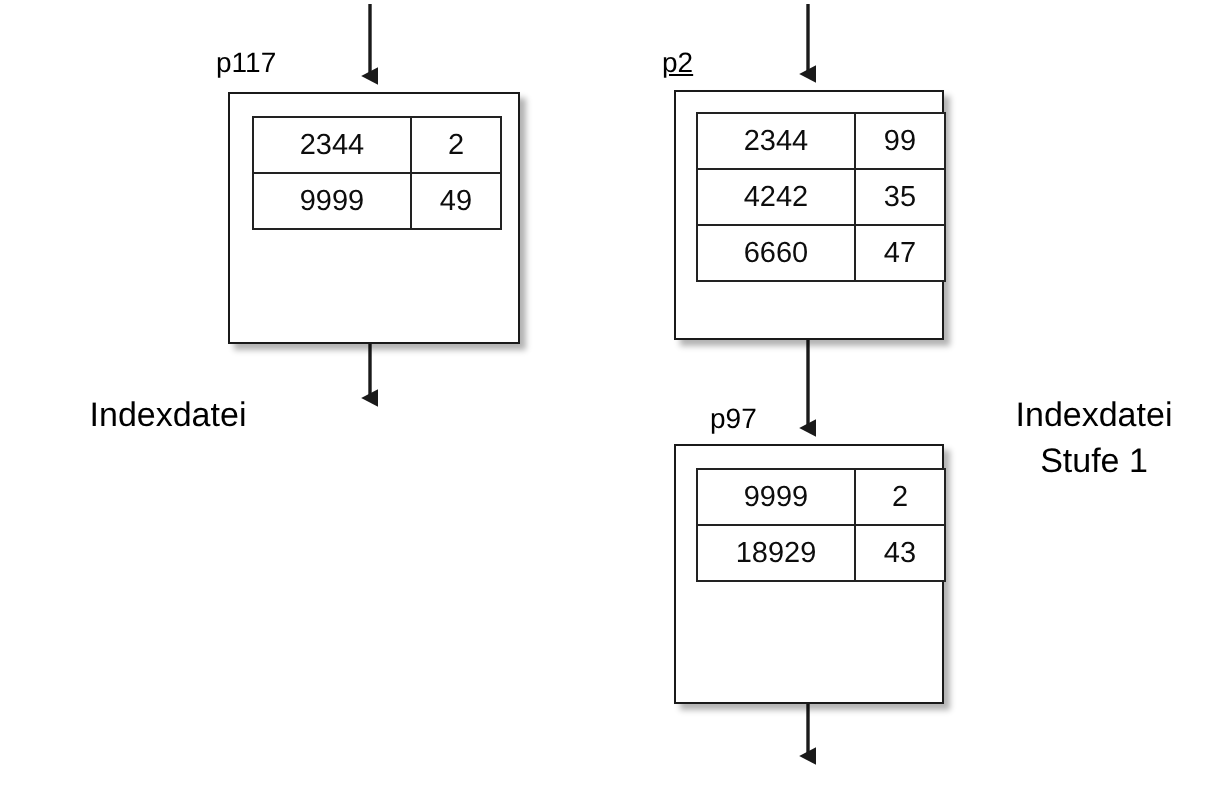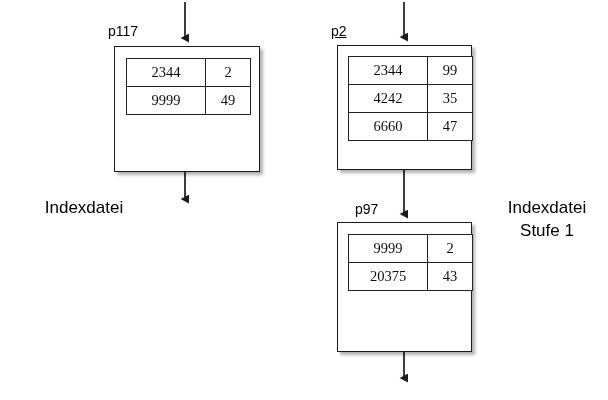--- a/index.html
+++ b/index.html
@@ -42,21 +42,21 @@
     position: absolute;
     border-collapse: collapse;
     background: #ffffff;
     table-layout: fixed;
   }
   .keytable td {
     border: 1.3px solid #222222;
     text-align: center;
     vertical-align: middle;
     font-size: 14.5px;
-    font-family: Liberation Serif, serif;
+    font-family: Liberation Sans, sans-serif;
     padding: 0;
     height: 27px;
     color: #0d0d0d;
   }
   .keytable td.col-key { width: 78px; }
   .keytable td.col-ptr { width: 44px; }
 
   
   .caption {
     position: absolute;
@@ -136,21 +136,21 @@
 
   <div class="node-label" style="left:339px; top:202px;padding-left:16px;">p97</div>
   <div class="node" style="left:337px; top:222px; width:135px; height:130px;"></div>
   <table class="keytable" style="left:348px; top:234px;">
     <tbody>
       <tr>
         <td class="col-key">9999</td>
         <td class="col-ptr">2</td>
       </tr>
       <tr>
-        <td class="col-key">20375</td>
+        <td class="col-key">18929</td>
         <td class="col-ptr">43</td>
       </tr>
     </tbody>
   </table>
 
   <div class="caption" style="left:14px; top:196px; width:140px;">
     <span class="line">Indexdatei</span>
   </div>
 
   <div class="caption" style="left:488px; top:196px; width:118px;">

